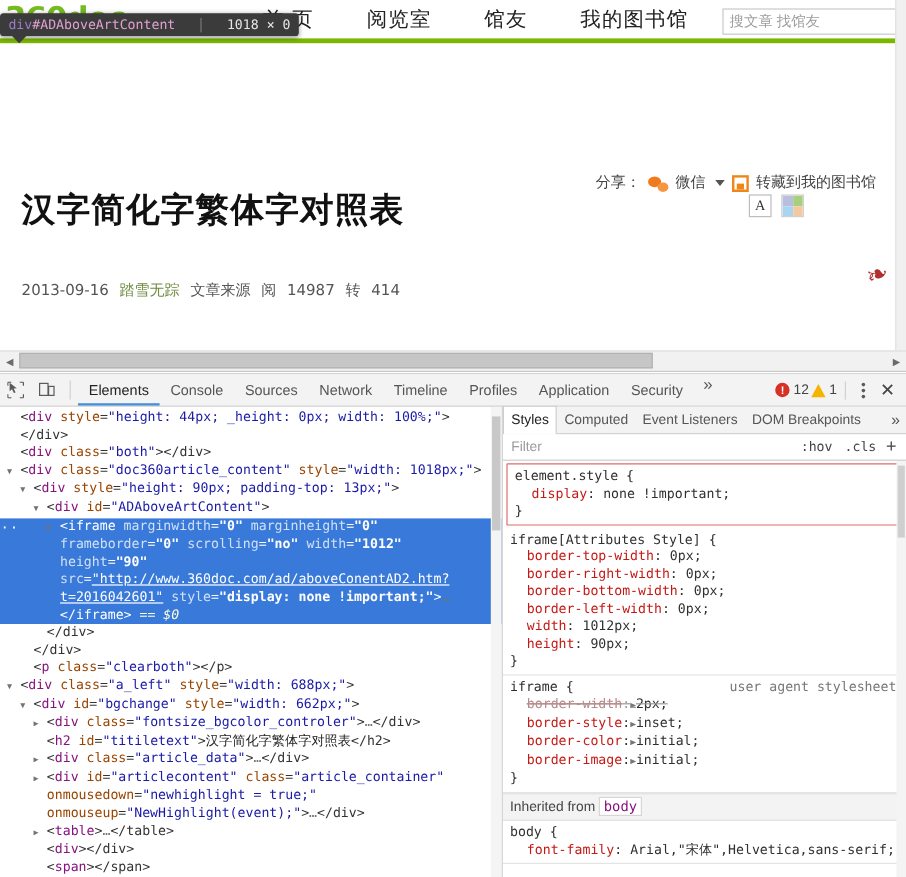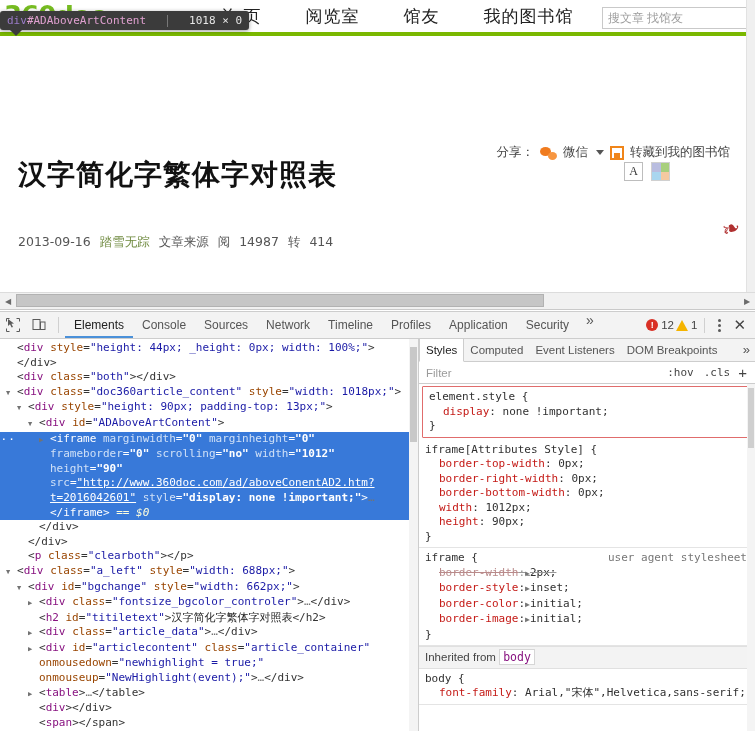--- a/index.html
+++ b/index.html
@@ -35,21 +35,21 @@
   .main-nav { display: flex; align-items: center; margin-left: 26px; }
   .main-nav a {
     font-size: 17px; color: #222; text-decoration: none;
     padding: 0 22px; font-family: "DejaVu Sans", sans-serif;
     letter-spacing: 1px;
   }
   .search-wrap { position: absolute; right: 8px; top: 7px; }
   .search-input {
     width: 145px; height: 22px; border: 1px solid #c9c9c9;
     font-size: 12px; color: #9a9a9a; padding: 0 5px;
-    font-family: Liberation Serif, serif; background: #fff;
+    font-family: Liberation Sans, sans-serif; background: #fff;
   }
   .search-input::placeholder { color: #9e9e9e; }
 
   
   .inspect-tooltip {
     position: absolute; left: 0; top: 11px; z-index: 40;
     background: #3b3b3b; color: #fff; border-radius: 3px;
     font-family: "DejaVu Sans Mono", monospace; font-size: 11px;
     padding: 3px 7px; display: flex; align-items: center; gap: 21px;
     white-space: nowrap; box-shadow: 0 1px 4px rgba(0,0,0,.4);
@@ -424,20 +424,21 @@
             <div class="rule boxed">
               <div class="sel-name">element.style {</div>
               <div class="indent"><span class="prop">display</span>: <span class="pval">none !important;</span></div>
               <div>}</div>
             </div>
             <div class="rule">
               <div class="sel-name">iframe[Attributes Style] {</div>
               <div class="indent"><span class="prop">border-top-width</span>: <span class="pval">0px;</span></div>
               <div class="indent"><span class="prop">border-right-width</span>: <span class="pval">0px;</span></div>
               <div class="indent"><span class="prop">border-bottom-width</span>: <span class="pval">0px;</span></div>
+              <div class="indent"><span class="prop">border-left-width</span>: <span class="pval">0px;</span></div>
               <div class="indent"><span class="prop">width</span>: <span class="pval">1012px;</span></div>
               <div class="indent"><span class="prop">height</span>: <span class="pval">90px;</span></div>
               <div>}</div>
             </div>
             <div class="rule">
               <div class="sel-name">iframe {</div>
               <span class="ua-note">user agent stylesheet</span>
               <div class="indent strike"><span class="prop">border-width</span>:<span class="disc">▶</span><span class="pval">2px;</span></div>
               <div class="indent"><span class="prop">border-style</span>:<span class="disc">▶</span><span class="pval">inset;</span></div>
               <div class="indent"><span class="prop">border-color</span>:<span class="disc">▶</span><span class="pval">initial;</span></div>

